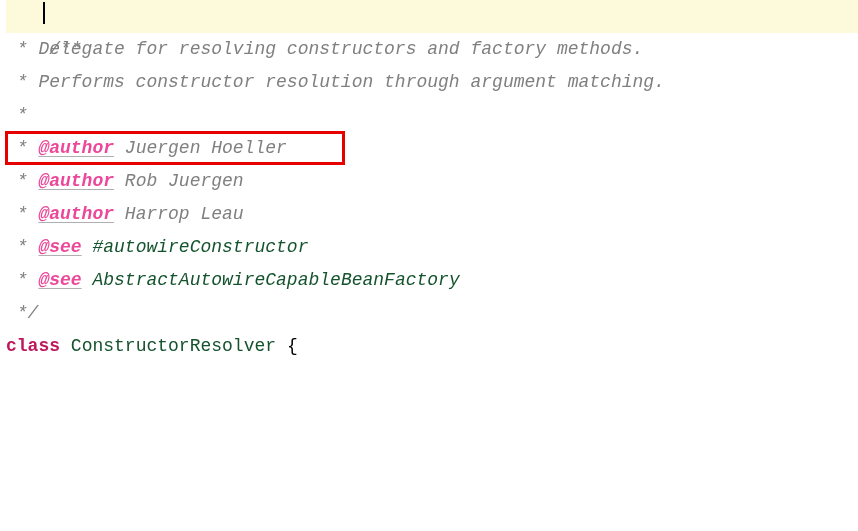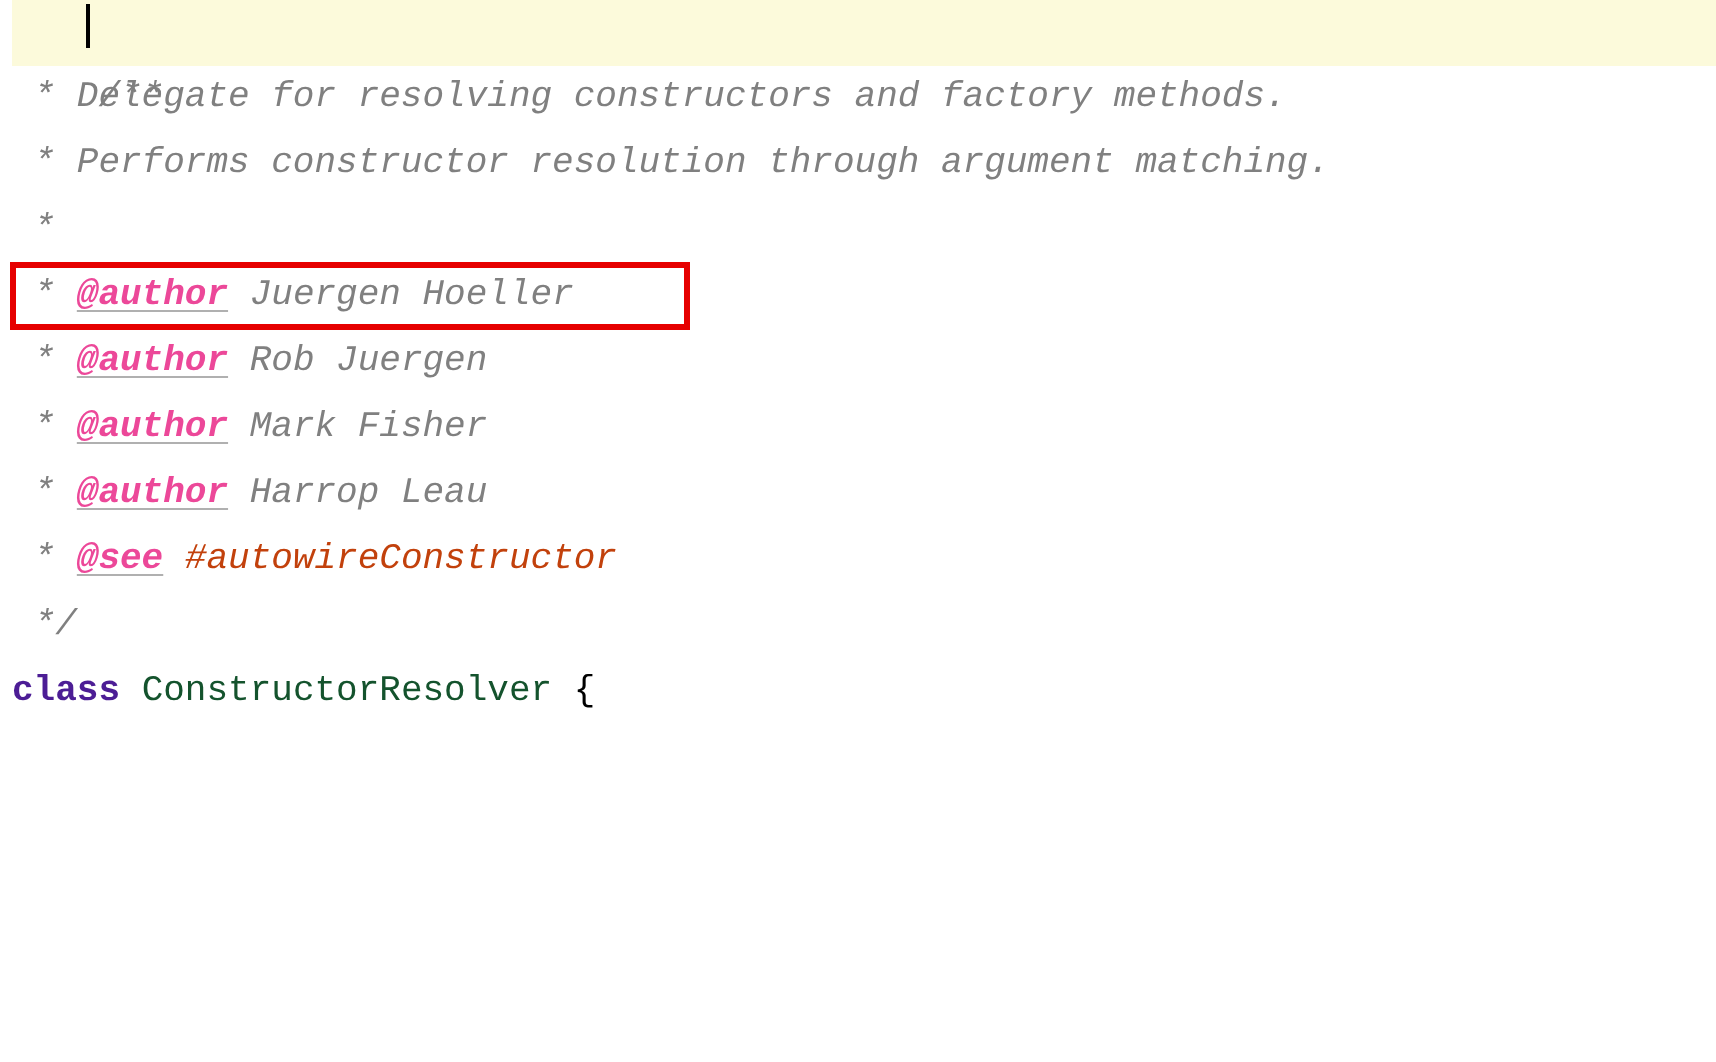--- a/index.html
+++ b/index.html
@@ -48,25 +48,25 @@
     }
     .doc-tag {
       color: #ec4899;
       font-style: italic;
       font-weight: bold;
       text-decoration: underline;
       text-decoration-color: #b0b0b0;
       text-underline-offset: 3px;
     }
     .doc-tag-ref {
-      color: #c2410c;
+      color: #14532d;
       font-style: italic;
     }
     .keyword {
-      color: #4c1d95;
+      color: #be185d;
       font-weight: bold;
       font-style: normal;
     }
     .class-name {
       color: #14532d;
       font-style: normal;
     }
     .brace {
       color: #000000;
       font-style: normal;
@@ -83,20 +83,20 @@
 <div class="editor">
   <div class="line highlighted-line">
     <span class="comment-star">/**</span>
     <span class="cursor"></span>
   </div>
   <div class="line"><span class="comment-star"> * </span><span class="comment-text">Delegate for resolving constructors and factory methods.</span></div>
   <div class="line"><span class="comment-star"> * </span><span class="comment-text">Performs constructor resolution through argument matching.</span></div>
   <div class="line"><span class="comment-star"> *</span></div>
   <div class="line"><span class="comment-star"> * </span><span class="doc-tag">@author</span><span class="comment-text"> </span><span class="comment-text">Juergen Hoeller</span></div>
   <div class="line"><span class="comment-star"> * </span><span class="doc-tag">@author</span><span class="comment-text"> </span><span class="comment-text">Rob Juergen</span></div>
-  <div class="line"><span class="comment-star"> * </span><span class="doc-tag">@author</span><span class="comment-text"> </span><span class="comment-text">Mark Fisher</span></div>
   <div class="line"><span class="comment-star"> * </span><span class="doc-tag">@author</span><span class="comment-text"> </span><span class="comment-text">Harrop Leau</span></div>
   <div class="line"><span class="comment-star"> * </span><span class="doc-tag">@see</span><span class="comment-text"> </span><span class="doc-tag-ref">#autowireConstructor</span></div>
+  <div class="line"><span class="comment-star"> * </span><span class="doc-tag">@see</span><span class="comment-text"> </span><span class="doc-tag-ref">AbstractAutowireCapableBeanFactory</span></div>
   <div class="line"><span class="comment-star"> </span><span class="comment-star">*/</span></div>
   <div class="line"><span class="keyword">class</span><span class="class-name"> </span><span class="class-name">ConstructorResolver</span><span class="class-name"> </span><span class="brace">{</span></div>
 </div>
 
 <div class="red-box" style="top: 131px; left: 5px; width: 340px; height: 34px;"></div>
 
 </body></html>

